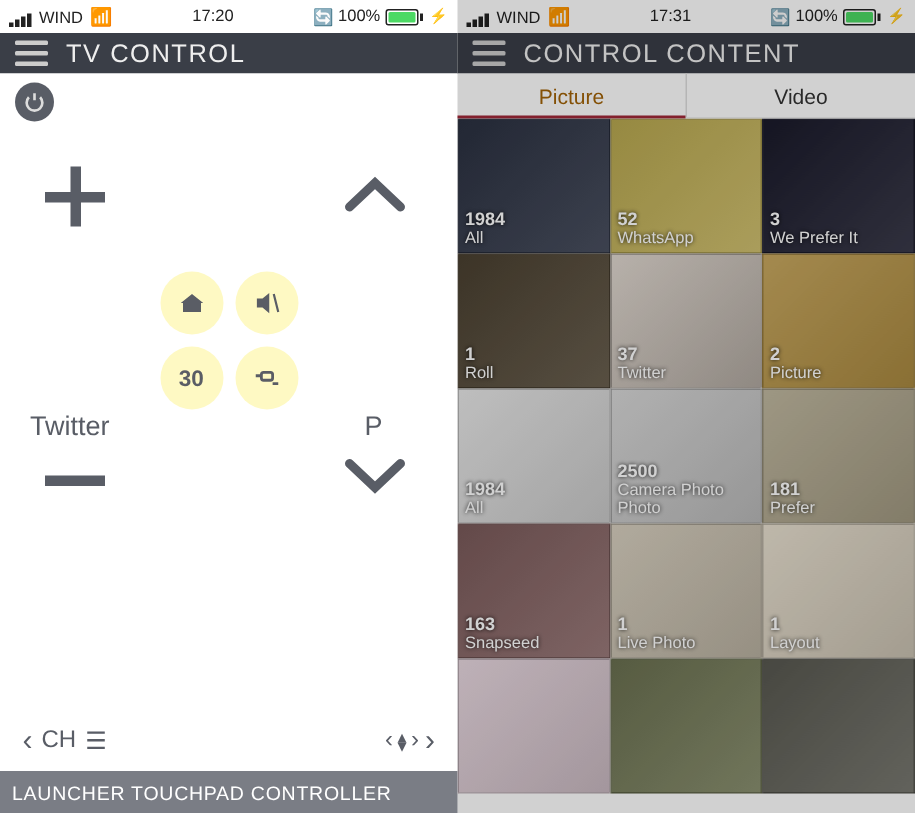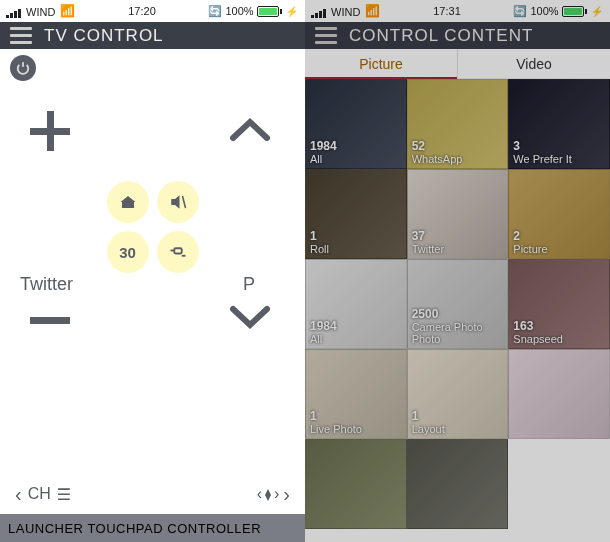--- a/index.html
+++ b/index.html
@@ -31,21 +31,21 @@
     .plus { width: 40px; height: 40px; position: relative; }
     .plus .plus-h { width: 40px; height: 7px; top: 17px; left: 0; }
     .plus .plus-v { height: 40px; width: 7px; left: 17px; top: 0; }
     .minus { width: 40px; height: 7px; background: #595d66; }
     .mid-row { display: flex; align-items: center; justify-content: center; gap: 8px; margin: 25px 0; }
     .side-label { color: #595d66; font-size: 18px; position: absolute; }
     .lbl-flight { left: 20px; top: 225px; }
     .lbl-p { right: 50px; top: 225px; }
     .round-btn { width: 42px; height: 42px; border-radius: 50%; background: #fef9c3; display: flex; align-items: center; justify-content: center; color: #5a5d65; cursor: pointer; font-size: 15px; font-weight: bold; }
     .bottom-bar { height: 40px; display: flex; align-items: center; justify-content: space-between; padding: 0 15px; color: #595d66; }
-    .footer { height: 28px; background: #7a7d85; color: #000000; font-size: 13px; display: flex; align-items: center; padding: 0 8px; letter-spacing: 0.5px; }
+    .footer { height: 28px; background: #7a7d85; color: #ffffff; font-size: 13px; display: flex; align-items: center; padding: 0 8px; letter-spacing: 0.5px; }
     .tabs { height: 30px; display: flex; background: #fff; border-bottom: 1px solid #eee; }
     .tab { flex: 1; display: flex; align-items: center; justify-content: center; font-size: 14px; color: #333; border-right: 1px solid #ddd; cursor: pointer; position: relative; }
     .tab:last-child { border-right: none; }
     .tab.active { color: #a16207; }
     .tab.active::after { content: ''; position: absolute; bottom: -1px; left: 0; right: 0; height: 2px; background: #a02838; }
     .grid { flex: 1; display: grid; grid-template-columns: repeat(3, 1fr); grid-auto-rows: 90px; overflow: hidden; position: relative; }
     .cell { position: relative; background: #555; overflow: hidden; border: 0.5px solid rgba(0,0,0,0.15); }
     .cell-overlay { position: absolute; bottom: 3px; left: 4px; color: #fff; font-size: 11px; text-shadow: 0 0 3px rgba(0,0,0,0.9); line-height: 1.1; }
     .cell-count { font-size: 12px; font-weight: bold; display: block; }
     .c0 { background: linear-gradient(135deg, #2a3040, #4a5060); }
@@ -230,20 +230,23 @@
       </div>
       <div class="cell c5">
         <div class="cell-overlay"><span class="cell-count">2</span><span>Picture</span></div>
       </div>
       <div class="cell c6">
         <div class="cell-overlay"><span class="cell-count">1984</span><span>All</span></div>
       </div>
       <div class="cell c7">
         <div class="cell-overlay"><span class="cell-count">2500</span><span>Camera Photo Photo</span></div>
       </div>
+      <div class="cell c8">
+        <div class="cell-overlay"><span class="cell-count">181</span><span>Prefer</span></div>
+      </div>
       <div class="cell c9">
         <div class="cell-overlay"><span class="cell-count">163</span><span>Snapseed</span></div>
       </div>
       <div class="cell c10">
         <div class="cell-overlay"><span class="cell-count">1</span><span>Live Photo</span></div>
       </div>
       <div class="cell c11">
         <div class="cell-overlay"><span class="cell-count">1</span><span>Layout</span></div>
       </div>
       <div class="cell c12">

